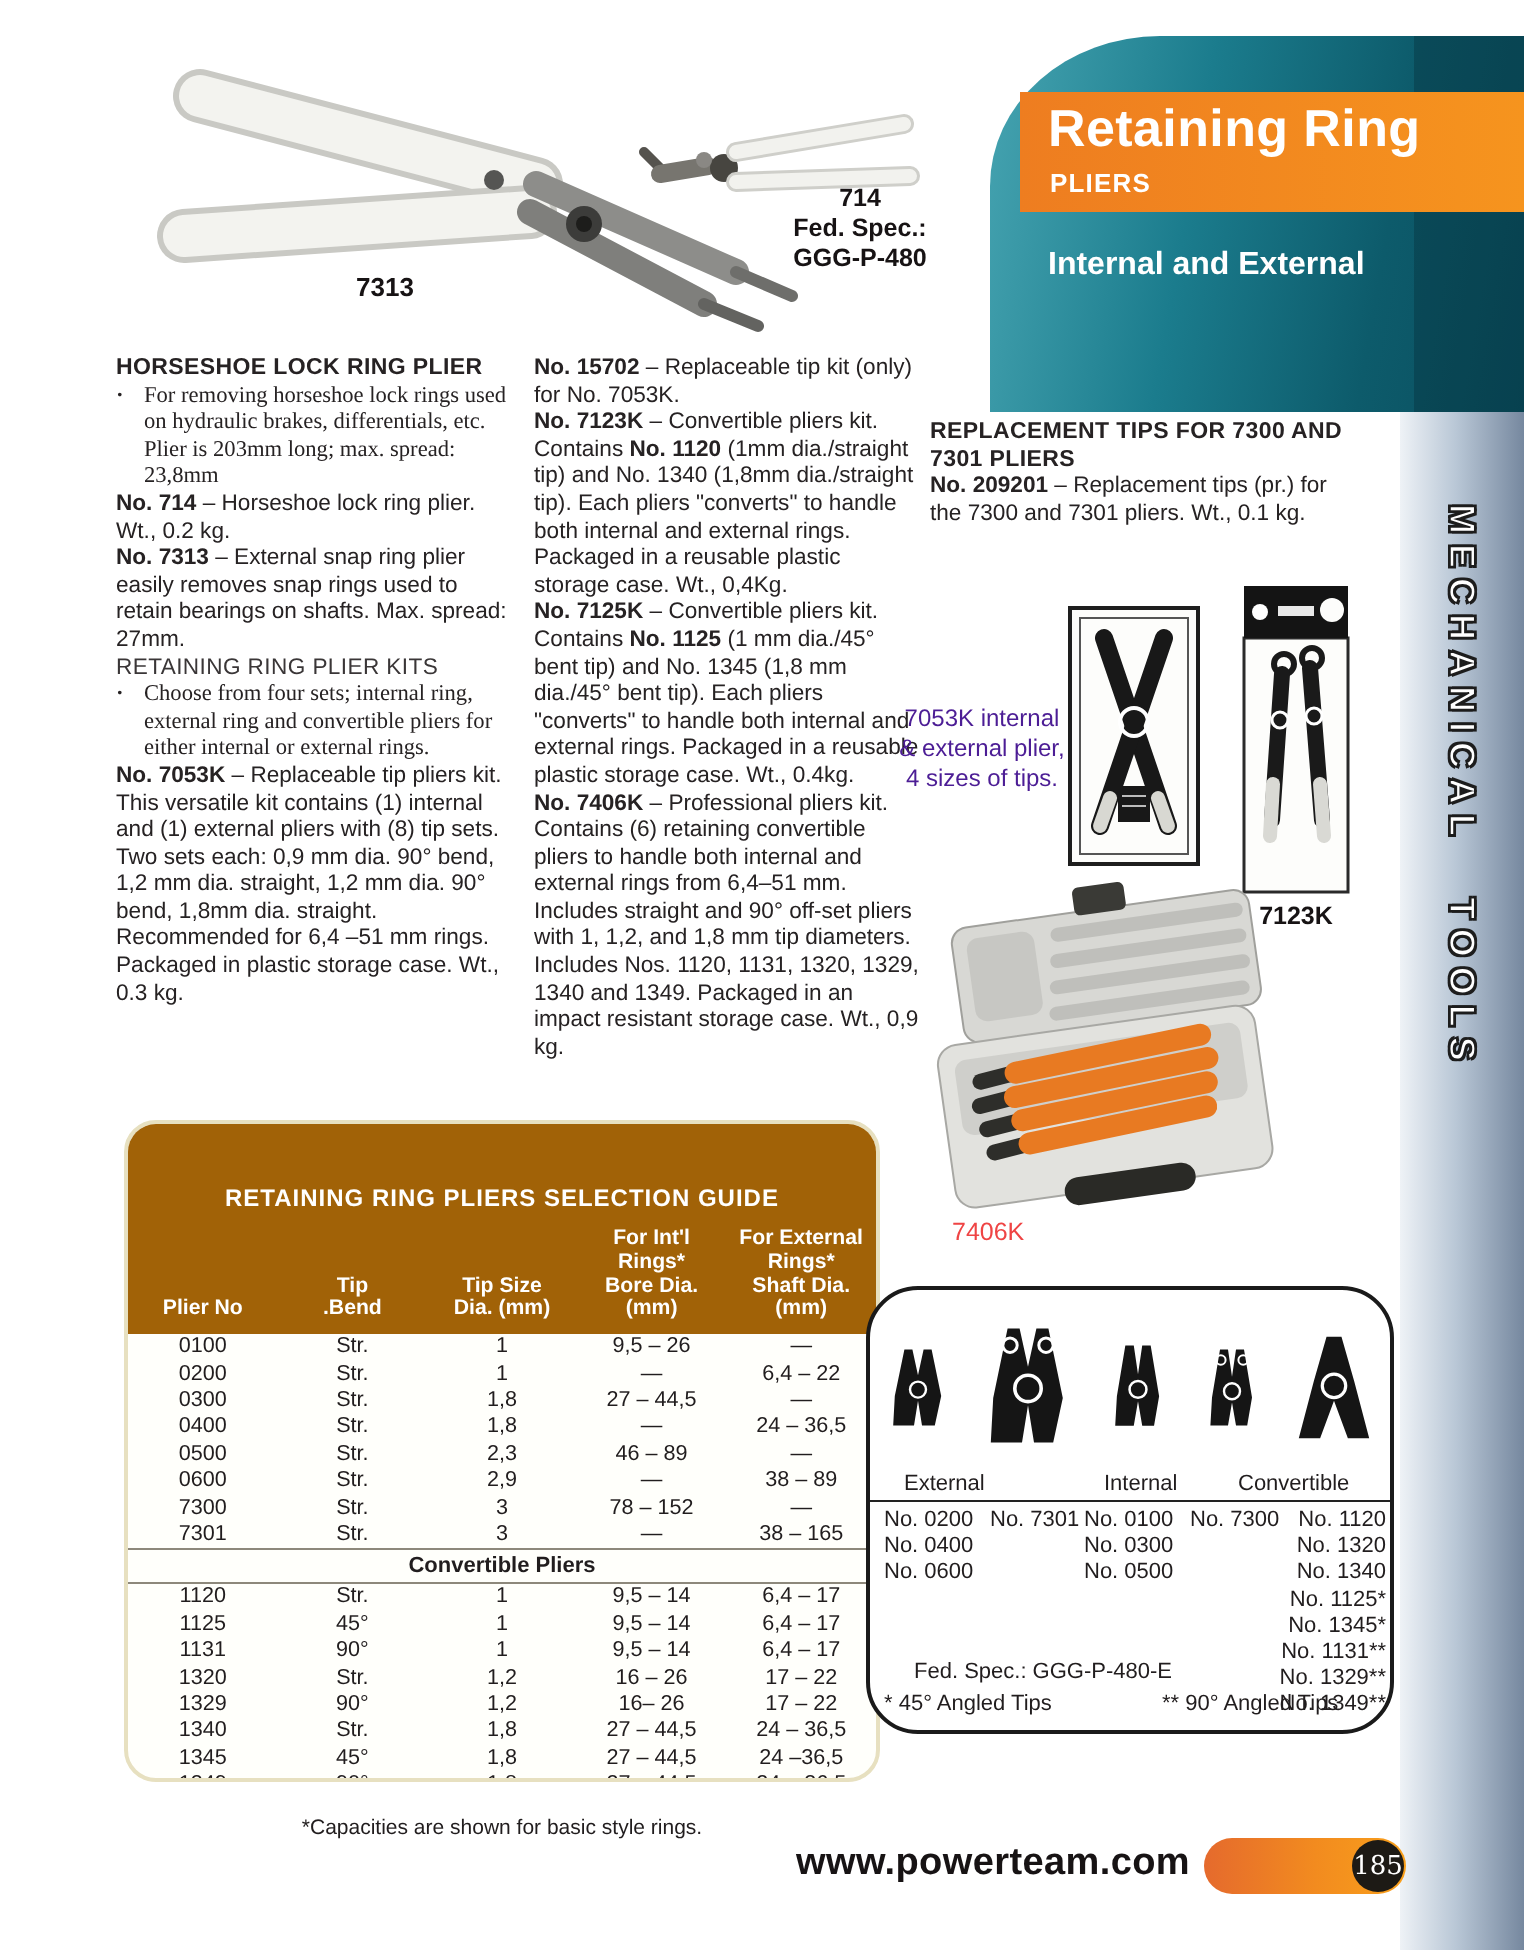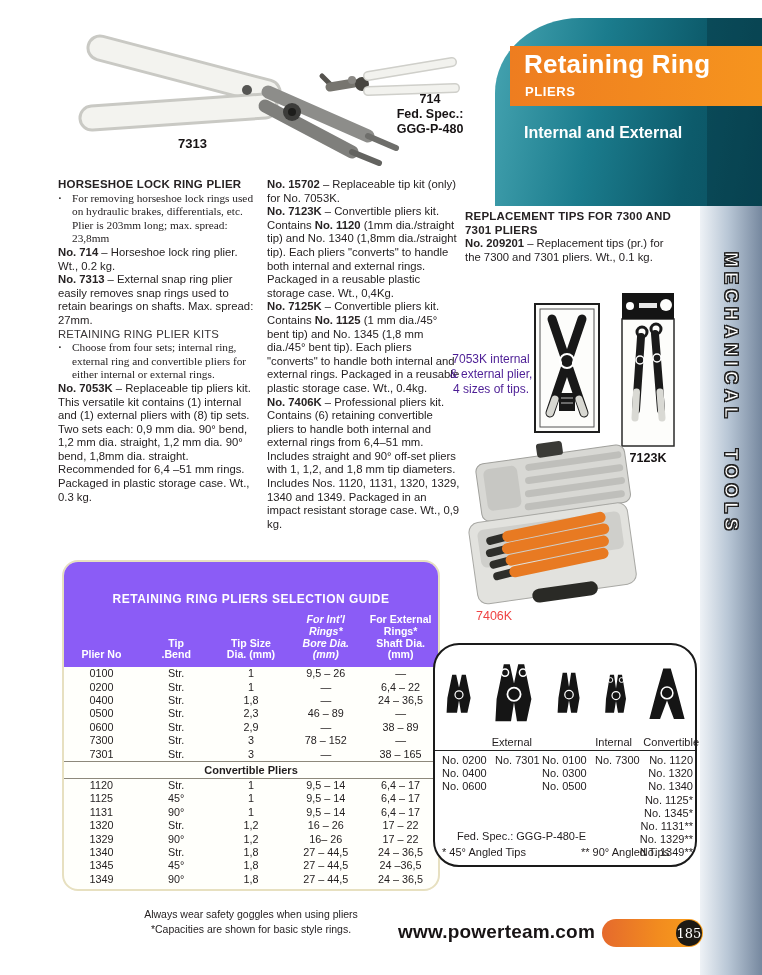--- a/index.html
+++ b/index.html
@@ -51,38 +51,38 @@
             font-weight:normal;font-size:12px;line-height:15px;color:#4c1d95;}
   .lbl7123{position:absolute;left:620px;top:451px;width:56px;text-align:center;
            font-weight:bold;font-size:12.5px;color:#171314;}
   .lbl7406{position:absolute;left:476px;top:609px;font-weight:normal;font-size:12.5px;color:#ef4444;}
   .pkg{position:absolute;}
 
   
   .sg{position:absolute;left:62px;top:560px;width:378px;height:331px;
       background:#fffffb;border:2px solid #e7e0c0;border-radius:16px;overflow:hidden;}
   .sg table{width:100%;border-collapse:collapse;table-layout:fixed;}
-  .sg thead th{background:#8b5cf6;color:#fff;font-weight:bold;}
+  .sg thead th{background:#a16207;color:#fff;font-weight:bold;}
   .sg .sgt{padding:30px 0 8px;font-size:12px;letter-spacing:0.5px;text-align:center;}
   .sg .cols th{font-size:10.6px;vertical-align:bottom;padding:0 2px 6px;line-height:11.8px;text-align:center;}
   .sg .cols th:nth-child(1){width:15%;}
   .sg .cols th:nth-child(2){width:13%;}
   .sg .cols th:nth-child(3){width:19%;}
-  .sg .cols th:nth-child(4){width:26%;font-style:italic;}
+  .sg .cols th:nth-child(4){width:26%;}
   .sg .cols th:nth-child(5){width:27%;}
   .sg tbody td{font-size:10.8px;line-height:13.4px;height:13.4px;padding:0 2px;text-align:center;color:#211d1e;}
   .sg tr.sg-section td{font-weight:bold;font-size:11px;height:16px;line-height:16px;
       border-top:1px solid #8d887b;border-bottom:1px solid #8d887b;}
 
   
   .panel{position:absolute;left:433px;top:643px;width:264px;height:224px;
          background:#fff;border:2px solid #1a1a1a;border-radius:26px;font-size:11px;color:#211d1e;}
   .sil-row{position:absolute;left:6px;top:4px;width:250px;height:88px;display:flex;
            align-items:flex-end;justify-content:space-between;}
-  .plabel{position:absolute;top:91px;width:80px;text-align:right;font-size:11px;}
+  .plabel{position:absolute;top:91px;width:80px;text-align:left;font-size:11px;}
   .prule{position:absolute;left:0;right:0;top:105px;border-top:1.5px solid #222;}
   .pcol{position:absolute;top:109px;line-height:13.2px;}
   .pcol .prow{height:13.2px;white-space:nowrap;}
   .pcol .prow span{display:inline-block;width:53px;}
   .pcol-ext{left:7px;width:112px;}
   .pcol-int{left:107px;width:112px;}
   .pcol-conv{left:188px;width:70px;text-align:right;}
   .fedspec{position:absolute;left:7px;top:185px;white-space:nowrap;padding-left:15px;}
   .pnote45{position:absolute;left:7px;top:201px;white-space:nowrap;}
   .pnote90{position:absolute;left:146px;top:201px;white-space:nowrap;}
@@ -260,20 +260,27 @@
             <td>1</td>
             <td>9,5 – 26</td>
             <td>—</td>
           </tr>
           <tr data-interactable="false">
             <td>0200</td>
             <td>Str.</td>
             <td>1</td>
             <td>—</td>
             <td>6,4 – 22</td>
+          </tr>
+          <tr data-interactable="false">
+            <td>0300</td>
+            <td>Str.</td>
+            <td>1,8</td>
+            <td>27 – 44,5</td>
+            <td>—</td>
           </tr>
           <tr data-interactable="false">
             <td>0400</td>
             <td>Str.</td>
             <td>1,8</td>
             <td>—</td>
             <td>24 – 36,5</td>
           </tr>
           <tr data-interactable="false">
             <td>0500</td>
@@ -416,21 +423,20 @@
         <div class="prow" data-interactable="false">No. 1131**</div>
         <div class="prow" data-interactable="false">No. 1329**</div>
         <div class="prow" data-interactable="false">No. 1349**</div>
       </div>
     <div class="fedspec" data-interactable="false">Fed. Spec.: GGG-P-480-E</div>
     <div class="pnote45" data-interactable="false">* 45° Angled Tips</div>
     <div class="pnote90" data-interactable="false">** 90° Angled Tips</div>
   </div>
 
   <div class="fnotes" data-interactable="false">
-    <div data-interactable="false">Always wear safety goggles when using pliers</div>
     <div data-interactable="false">*Capacities are shown for basic style rings.</div>
   </div>
   <div class="url" data-interactable="false">www.powerteam.com</div>
   <div class="pill" data-interactable="false">
     <div class="pill-circle" data-interactable="false">185</div>
   </div>
 
 </div>
 
 </body></html>

